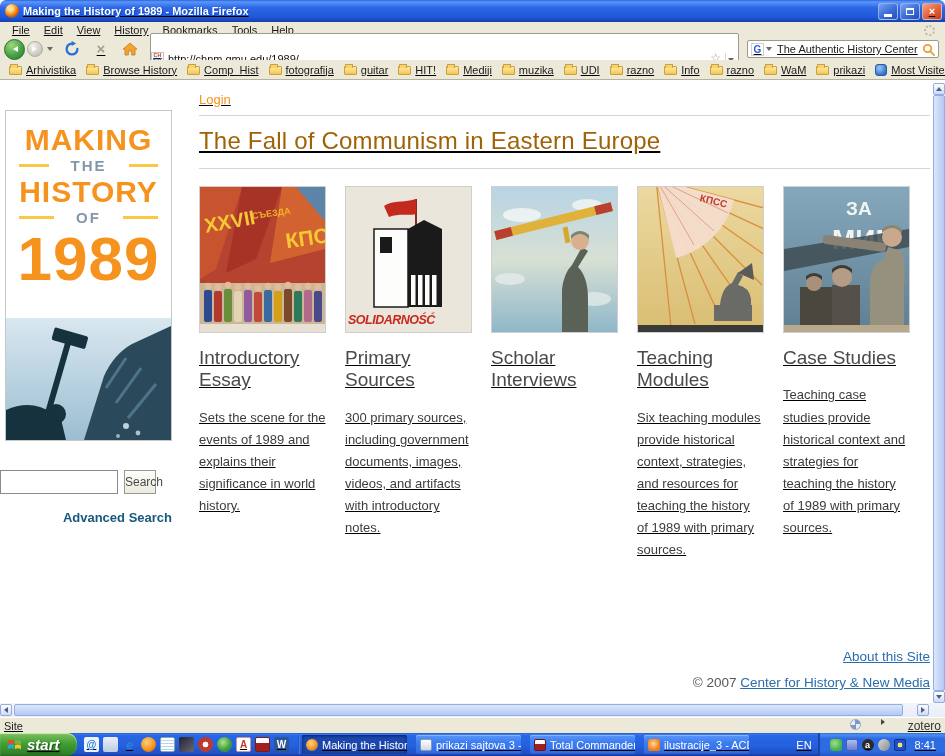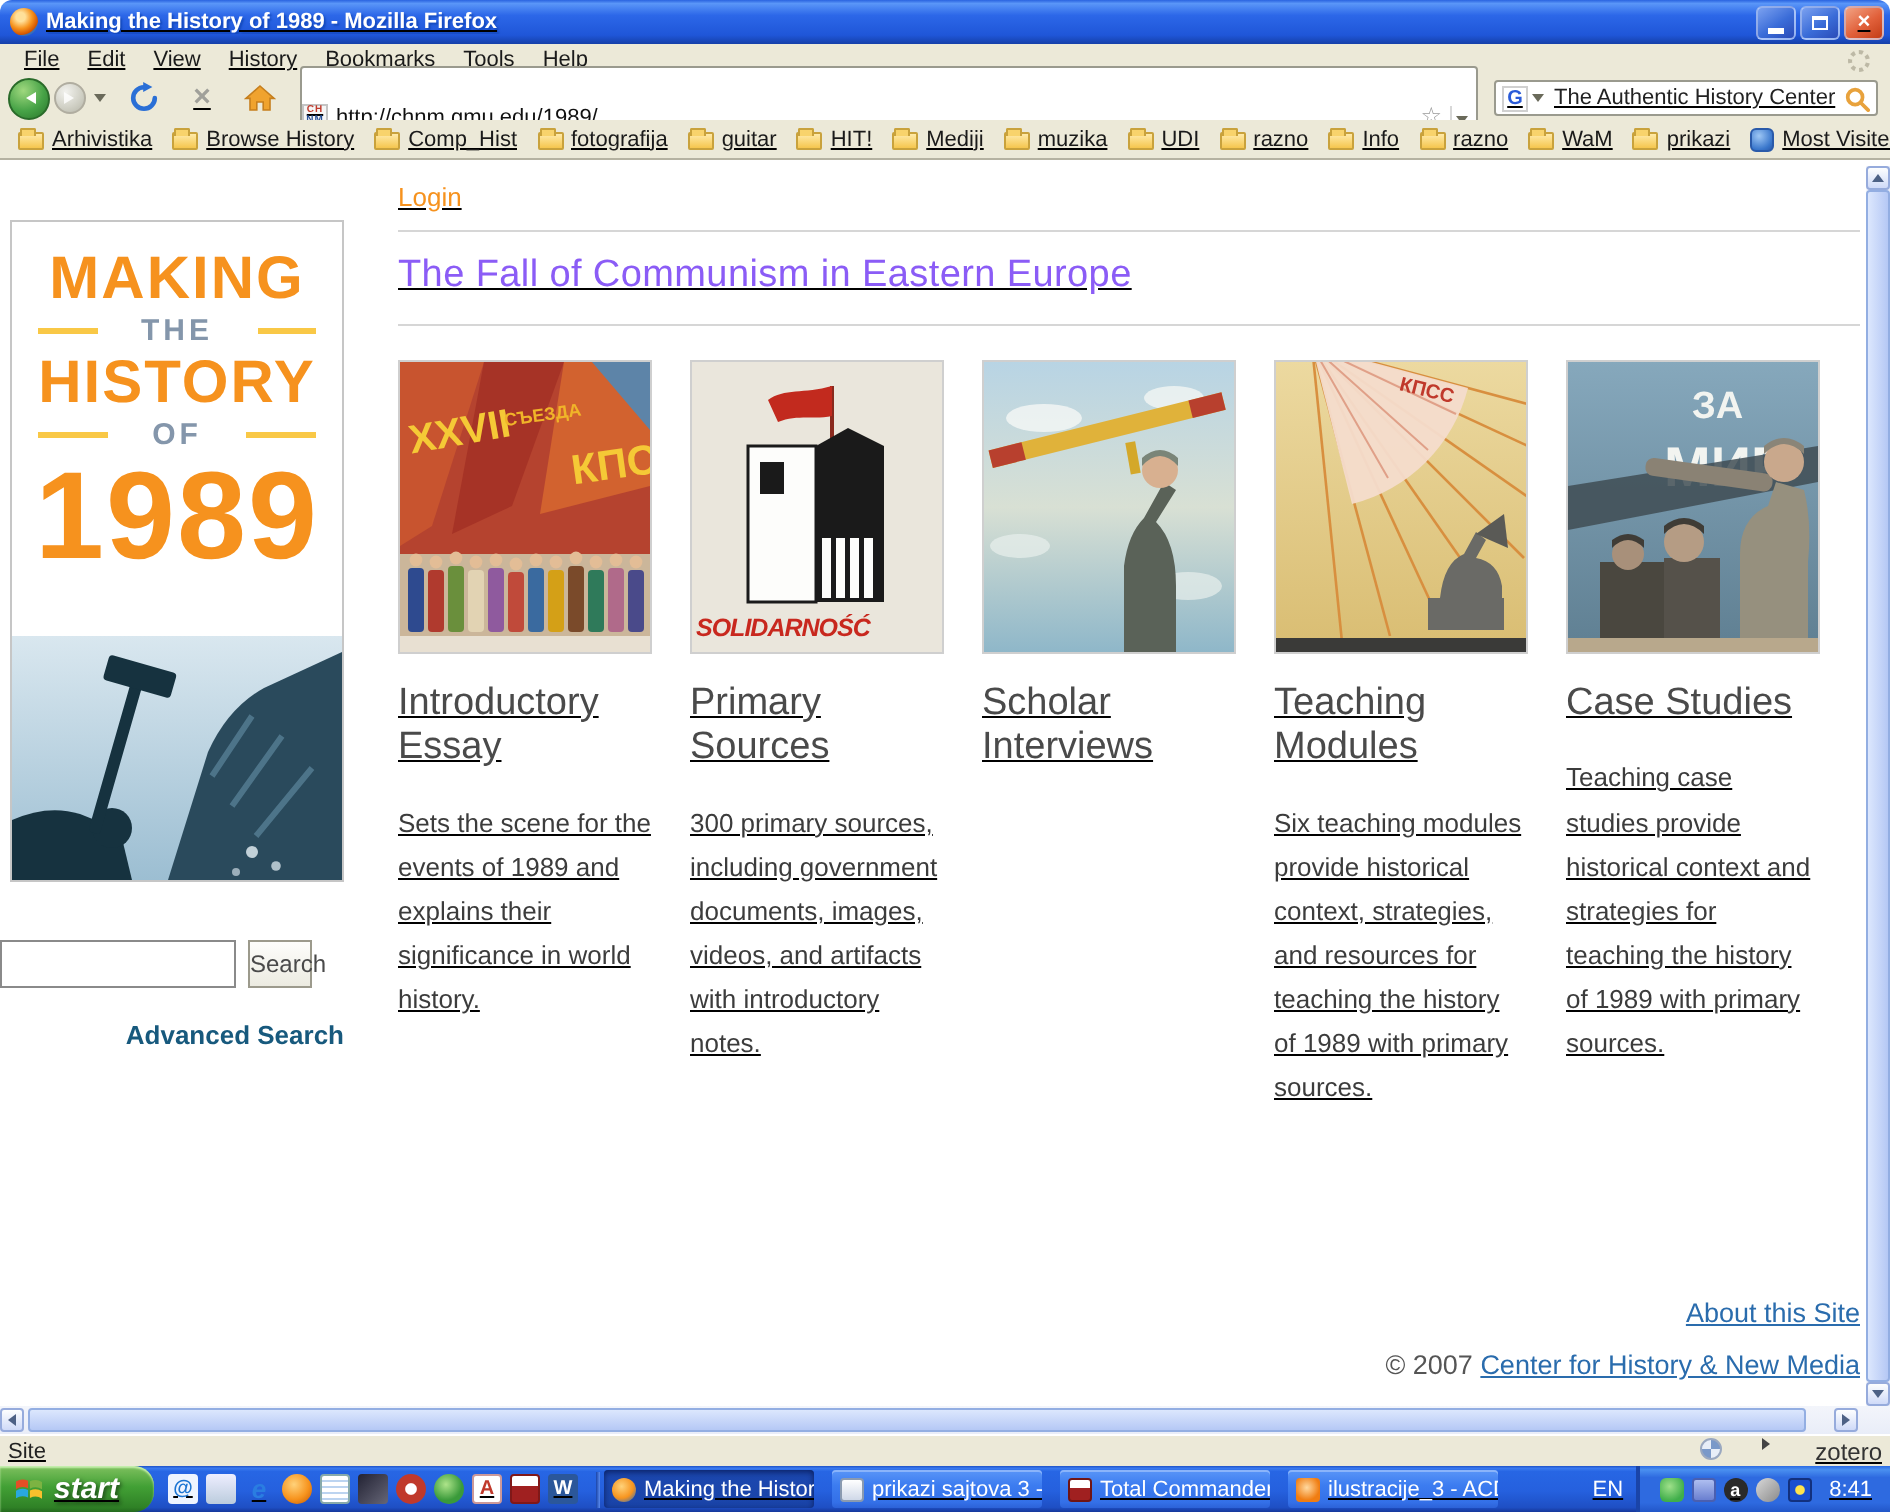--- a/index.html
+++ b/index.html
@@ -85,21 +85,21 @@
     font-family:"Liberation Sans", sans-serif; }
   .side-search button { width:32px; height:24px; border:1px solid #9c9a8c; color:#4a4a4a; font-size:12px;
     background:linear-gradient(#fdfdfb,#ecebe1); font-family:"Liberation Sans", sans-serif; }
   .adv-search { position:absolute; top:430px; width:172px; text-align:right; font-size:13px; font-weight:bold;
     color:#17597d; text-decoration:none; display:block; }
 
   .main { margin-left:199px; width:731px; height:623px; position:relative; }
   .login-row { padding:10px 2px 7px 0; }
   .login-link { color:#f6921e; font-size:13px; text-decoration:none; }
   .rule { border-top:1px solid #d6d6d6; }
-  .page-h1 { font-size:19px; font-weight:400; color:#8b5cf6; padding:11px 0 13px 0; letter-spacing:.2px; }
+  .page-h1 { font-size:24px; font-weight:400; color:#a16207; padding:11px 0 13px 0; letter-spacing:.2px; }
   .cols { display:flex; gap:19px; margin-top:17px; }
   .col { width:127px; flex:none; }
   .poster { width:127px; height:147px; border:1px solid #cfcfcf; display:block; }
   .poster svg { width:100%; height:100%; display:block; }
   .col h2 { font-size:19px; font-weight:400; color:#4a4a4a; margin-top:14px; line-height:1.18; }
   .col p { font-size:13px; line-height:1.7; color:#3c3c3c; margin-top:15px; }
   .footer { position:absolute; top:564px; right:0; text-align:right; font-size:13.5px; line-height:26px; color:#555; }
   .footer a { color:#2a6cad; text-decoration:underline; }
 
   

